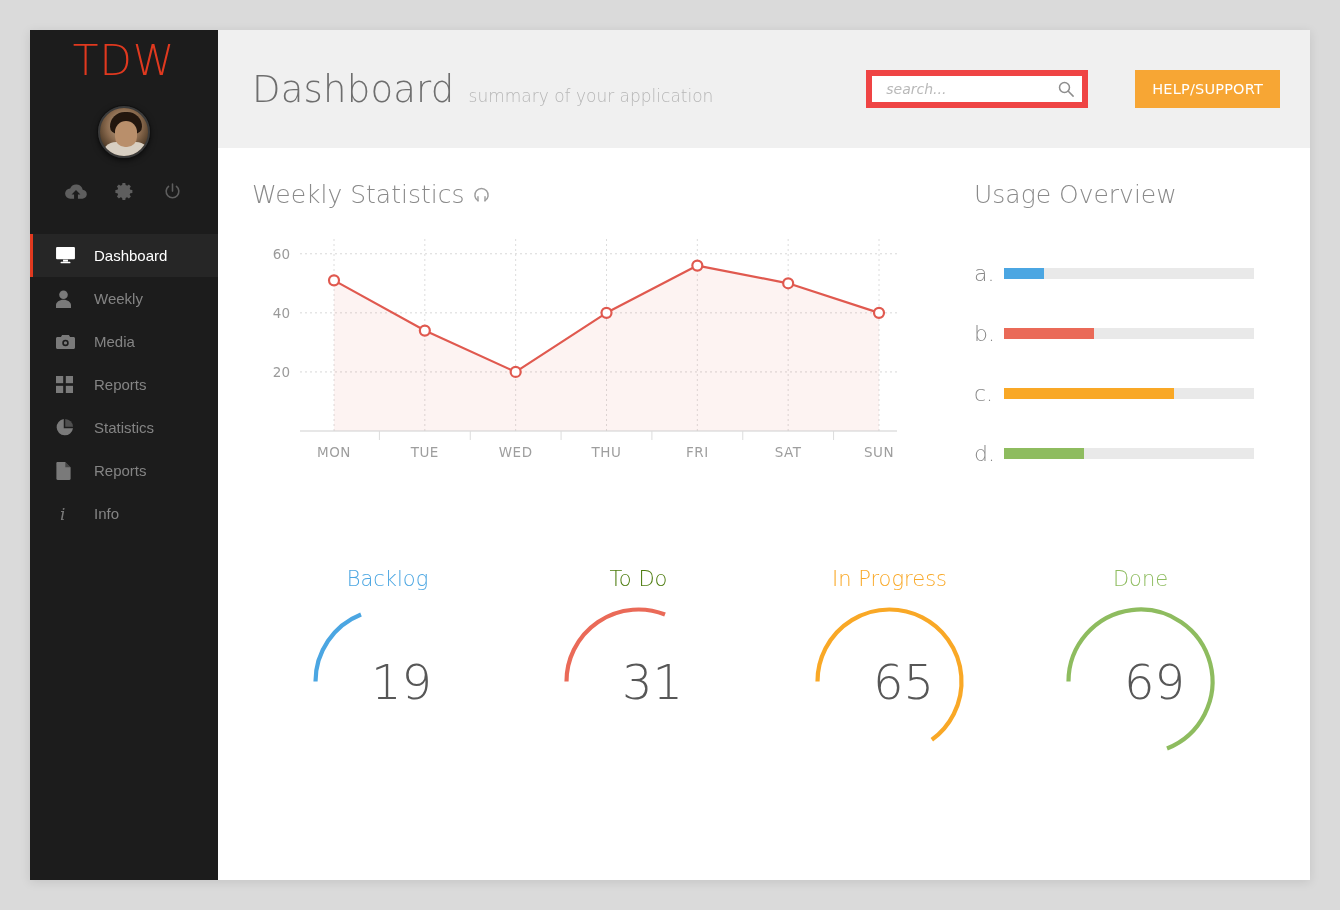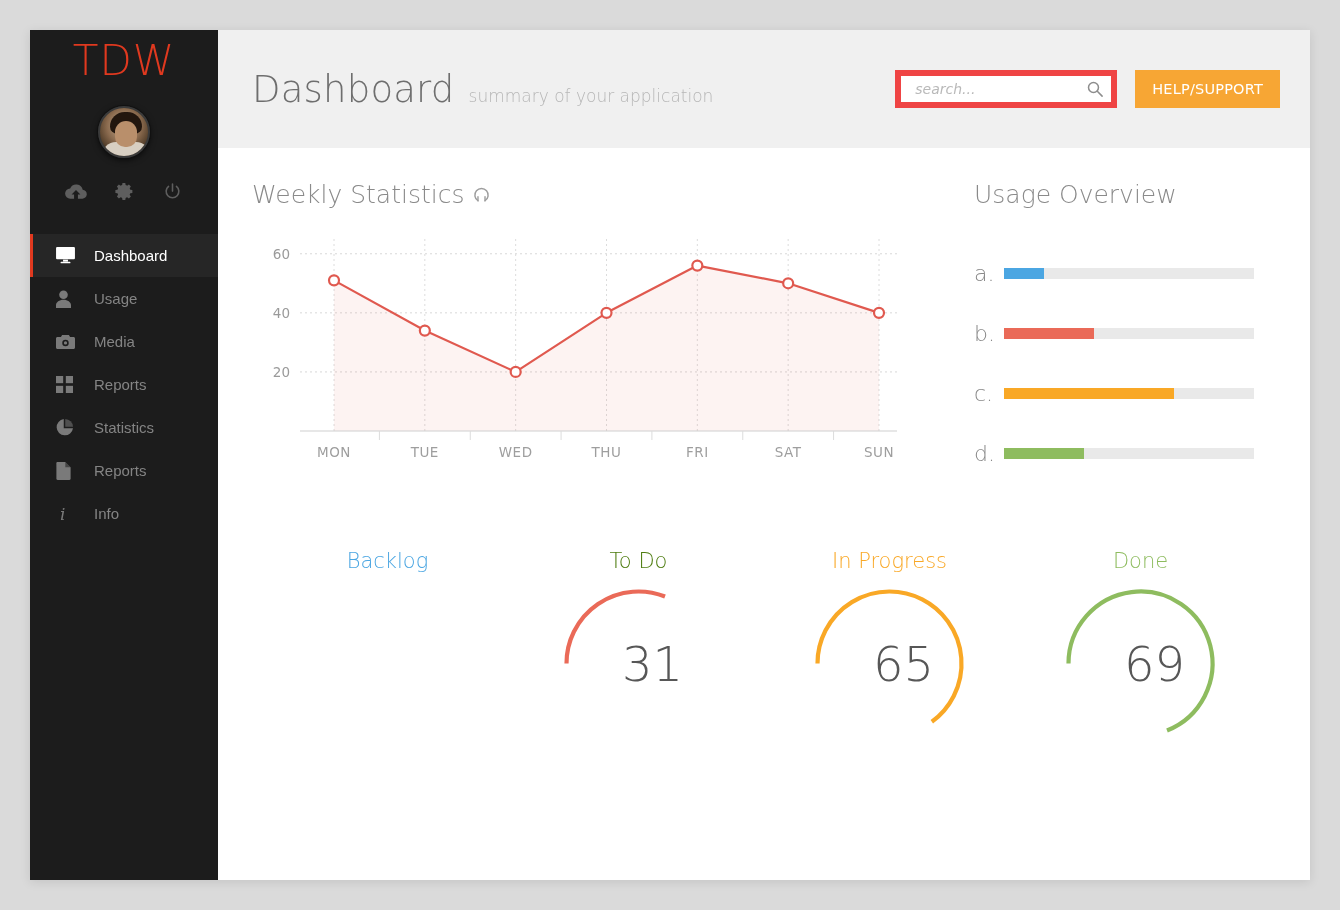--- a/index.html
+++ b/index.html
@@ -179,20 +179,21 @@
   .help-btn {
     height: 38px;
     background: #f7a634;
     color: #ffffff;
     border: none;
     font-size: 14.5px;
     padding: 0 17px;
     cursor: pointer;
     font-family: "DejaVu Sans", sans-serif;
     letter-spacing: .2px;
+    margin-left: 29px;
   }
 
   .content {
     flex: 1 1 auto;
     padding: 32px 34px 0 34px;
     position: relative;
   }
 
   .row-top { display: flex; }
   .panel-left { width: 660px; flex: 0 0 660px; }
@@ -231,21 +232,21 @@
     height: 11px;
     background: #e9e9e9;
     position: relative;
     max-width: 250px;
   }
   .usage-fill { position: absolute; left: 0; top: 0; bottom: 0; }
 
   
   .gauges {
     display: flex;
-    margin-top: 66px;
+    margin-top: 84px;
     padding: 0 10px;
   }
   .gauge-card {
     flex: 1 1 0;
     text-align: center;
     position: relative;
   }
   .gauge-label {
     font-size: 21px;
     font-weight: 300;
@@ -315,21 +316,21 @@
         <span>Dashboard</span>
       </div>
 
       <div class="nav-item">
         <span class="ni-icon">
           <svg width="15" height="18" viewBox="0 0 16 19" fill="currentColor">
             <circle cx="8" cy="5" r="4.6"></circle>
             <path d="M8 10.4c-4.4 0-8 2.6-8 5.8V19h16v-2.8c0-3.2-3.6-5.8-8-5.8z"></path>
           </svg>
         </span>
-        <span>Usage</span>
+        <span>Weekly</span>
       </div>
 
       <div class="nav-item">
         <span class="ni-icon">
           <svg width="19" height="16" viewBox="0 0 20 16" fill="currentColor">
             <path d="M18.4 2.8h-3.6l-1.2-2.1H6.4L5.2 2.8H1.6C.7 2.8 0 3.5 0 4.4v9.4c0 .9.7 1.6 1.6 1.6h16.8c.9 0 1.6-.7 1.6-1.6V4.4c0-.9-.7-1.6-1.6-1.6z"></path>
             <circle cx="10" cy="9" r="3.4" fill="#1c1c1c"></circle>
             <circle cx="10" cy="9" r="1.7" fill="currentColor"></circle>
           </svg>
         </span>
@@ -490,20 +491,26 @@
                 </div>
               </div>
             </div>
         </div>
 
       </div>
 
       <div class="gauges" id="gauges">
           <div class="gauge-card">
             <div class="gauge-label" style="color: rgb(75, 166, 226);">Backlog</div>
+            <div class="gauge-holder">
+              <svg width="165" height="165" viewBox="0 0 165 165">
+                <path d="M10.5 82.50000000000001 A72 72 0 0 1 55.9950322067032 15.556093016045892" fill="none" stroke="#4ba6e2" stroke-width="4.2" stroke-linecap="butt"></path>
+              </svg>
+              <div class="gauge-value">19</div>
+            </div>
           </div>
           <div class="gauge-card">
             <div class="gauge-label" style="color: #4d7c0f;">To Do</div>
             <div class="gauge-holder">
               <svg width="165" height="165" viewBox="0 0 165 165">
                 <path d="M10.5 82.50000000000001 A72 72 0 0 1 109.00496779329683 15.556093016045907" fill="none" stroke="#ea6a58" stroke-width="4.2" stroke-linecap="butt"></path>
               </svg>
               <div class="gauge-value">31</div>
             </div>
           </div>

